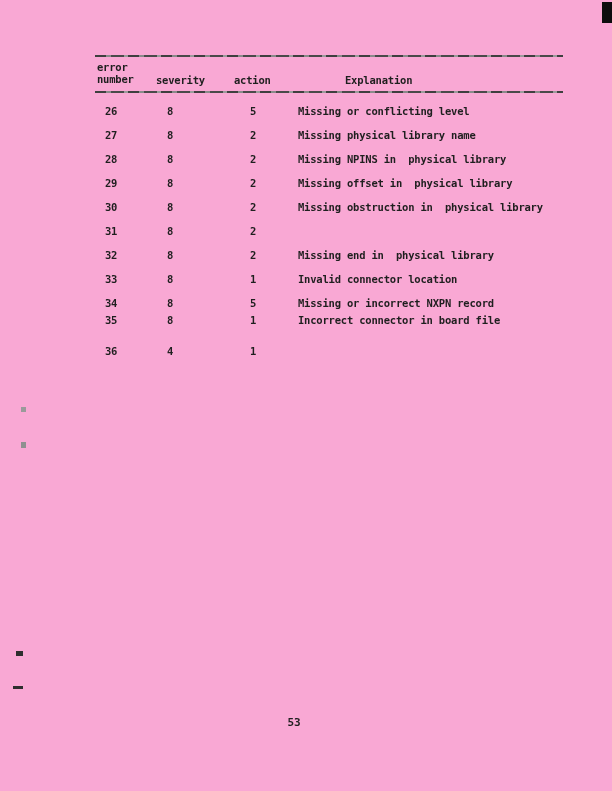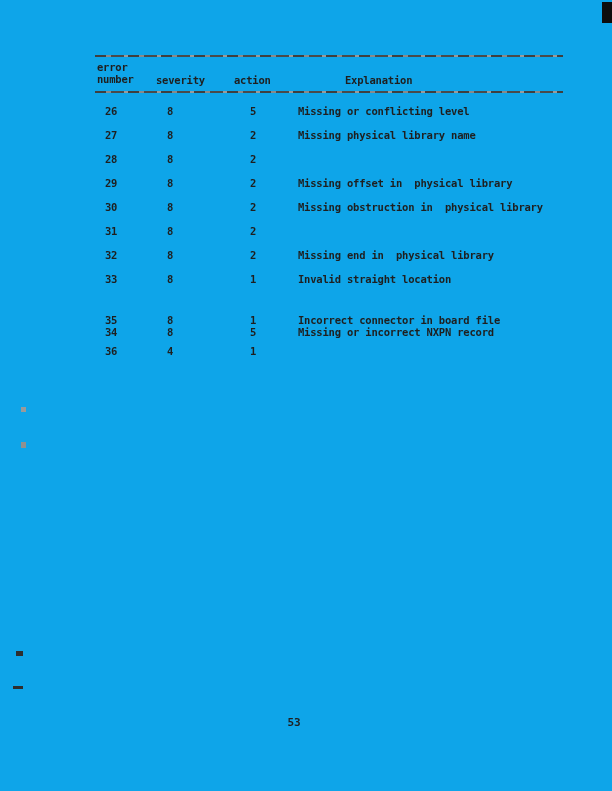--- a/index.html
+++ b/index.html
@@ -4,21 +4,21 @@
 <style>
   html, body {
     margin: 0;
     padding: 0;
     background: #e8e8e8;
   }
   .page {
     position: relative;
     width: 612px;
     height: 791px;
-    background: #0ea5e9;
+    background: #f9a8d4;
     overflow: hidden;
     font-family: "DejaVu Sans Mono", "Liberation Mono", monospace;
     font-size: 10.5px;
     font-weight: 700;
     letter-spacing: -0.2px;
     color: #1f1f1f;
   }
   .corner-mark {
     position: absolute;
     left: 602px;
@@ -103,20 +103,21 @@
         <div class="row" style="top: 129px;">
           <span class="cell-num">27</span>
           <span class="cell-sev">8</span>
           <span class="cell-act">2</span>
           <span class="cell-exp">Missing physical library name</span>
         </div>
         <div class="row" style="top: 153px;">
           <span class="cell-num">28</span>
           <span class="cell-sev">8</span>
           <span class="cell-act">2</span>
+          <span class="cell-exp">Missing NPINS in  physical library</span>
         </div>
         <div class="row" style="top: 177px;">
           <span class="cell-num">29</span>
           <span class="cell-sev">8</span>
           <span class="cell-act">2</span>
           <span class="cell-exp">Missing offset in  physical library</span>
         </div>
         <div class="row" style="top: 201px;">
           <span class="cell-num">30</span>
           <span class="cell-sev">8</span>
@@ -131,23 +132,23 @@
         <div class="row" style="top: 249px;">
           <span class="cell-num">32</span>
           <span class="cell-sev">8</span>
           <span class="cell-act">2</span>
           <span class="cell-exp">Missing end in  physical library</span>
         </div>
         <div class="row" style="top: 273px;">
           <span class="cell-num">33</span>
           <span class="cell-sev">8</span>
           <span class="cell-act">1</span>
-          <span class="cell-exp">Invalid straight location</span>
+          <span class="cell-exp">Invalid connector location</span>
         </div>
-        <div class="row" style="top: 297px; margin-top: 29px;">
+        <div class="row" style="top: 297px;">
           <span class="cell-num">34</span>
           <span class="cell-sev">8</span>
           <span class="cell-act">5</span>
           <span class="cell-exp">Missing or incorrect NXPN record</span>
         </div>
         <div class="row" style="top: 314px;">
           <span class="cell-num">35</span>
           <span class="cell-sev">8</span>
           <span class="cell-act">1</span>
           <span class="cell-exp">Incorrect connector in board file</span>

